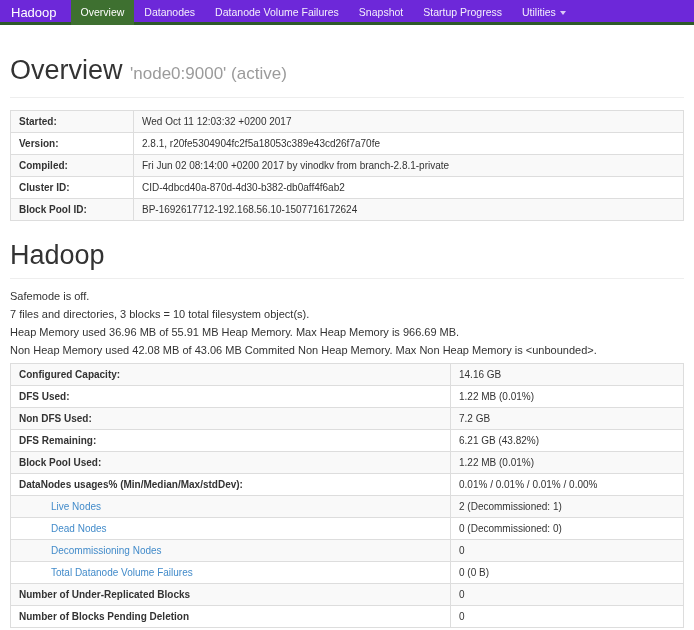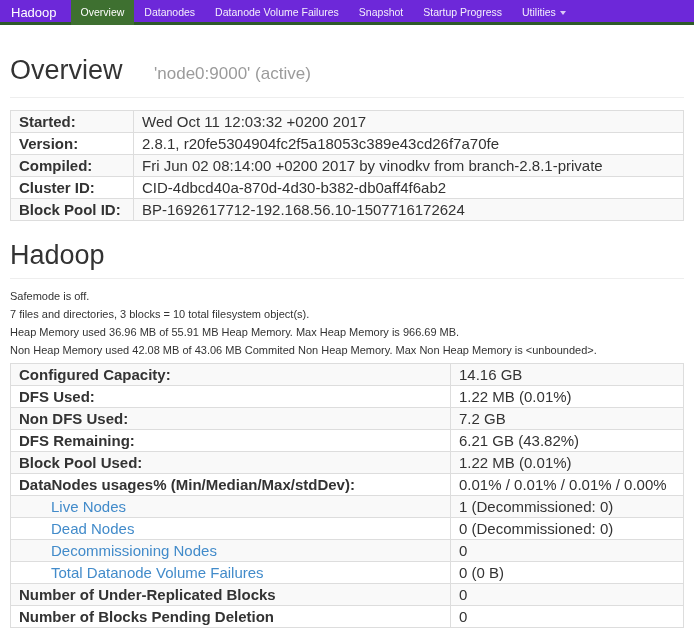--- a/index.html
+++ b/index.html
@@ -36,31 +36,31 @@
     vertical-align: middle;
   }
 
   
   .container { padding: 0 10px; }
 
   h1 {
     font-weight: 500; font-size: 27px; line-height: 30px;
     margin: 30px 0 8px; color: #333;
   }
-  h1 .subtitle { font-size: 17px; color: #9b9b9b; font-weight: 400; margin-left: 24px; }
+  h1 .subtitle { font-size: 17px; color: #9b9b9b; font-weight: 400; }
   .section-summary h1 { margin-top: 19px; }
 
   hr {
     border: 0; border-top: 1px solid #eee;
     margin: 0 0 12px;
   }
 
   
   table { width: 100%; border-collapse: collapse; border: 1px solid #ddd; }
-  td { border: 1px solid #ddd; padding: 5px 8px; font-size: 15px; line-height: 11px; }
+  td { border: 1px solid #ddd; padding: 5px 8px; font-size: 10px; line-height: 11px; }
   td.lbl { font-weight: bold; }
   #info-table td.lbl { width: 123px; }
   #summary-table td.lbl { width: 440px; }
   tbody tr:nth-child(odd) { background: #f9f9f9; }
   #summary-table { margin-top: 6px; }
 
   a.tbl-link { color: #428bca; text-decoration: none; font-weight: normal; padding-left: 32px; }
 
   
   .stats p { margin: 0 0 7px; font-size: 11px; line-height: 11px; }
@@ -137,21 +137,21 @@
           <tr>
             <td class="lbl">Block Pool Used:</td>
             <td>1.22 MB (0.01%)</td>
           </tr>
           <tr>
             <td class="lbl">DataNodes usages% (Min/Median/Max/stdDev):</td>
             <td>0.01% / 0.01% / 0.01% / 0.00%</td>
           </tr>
           <tr>
             <td class="lbl"><a class="tbl-link" href="#">Live Nodes</a></td>
-            <td>1 (Decommissioned: 0)</td>
+            <td>2 (Decommissioned: 1)</td>
           </tr>
           <tr>
             <td class="lbl"><a class="tbl-link" href="#">Dead Nodes</a></td>
             <td>0 (Decommissioned: 0)</td>
           </tr>
           <tr>
             <td class="lbl"><a class="tbl-link" href="#">Decommissioning Nodes</a></td>
             <td>0</td>
           </tr>
           <tr>

